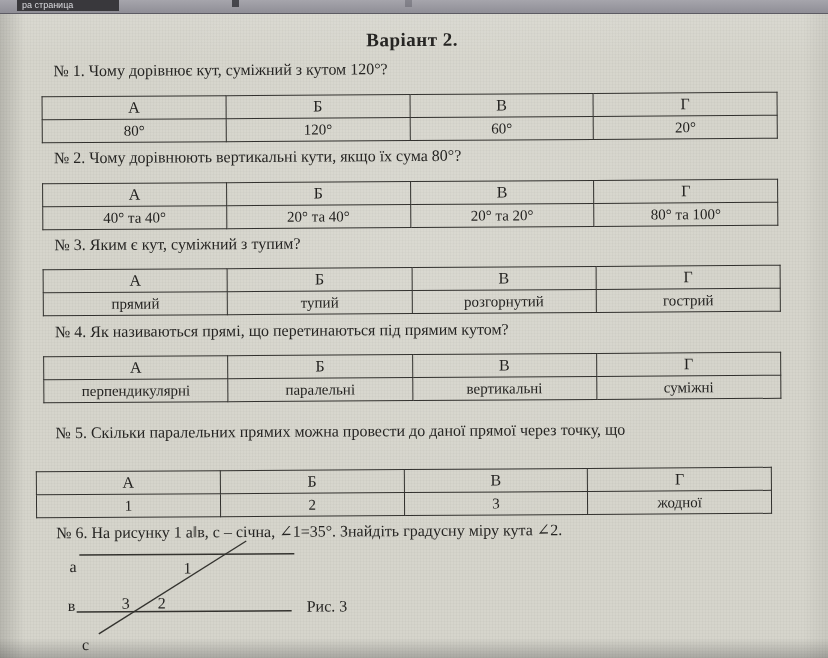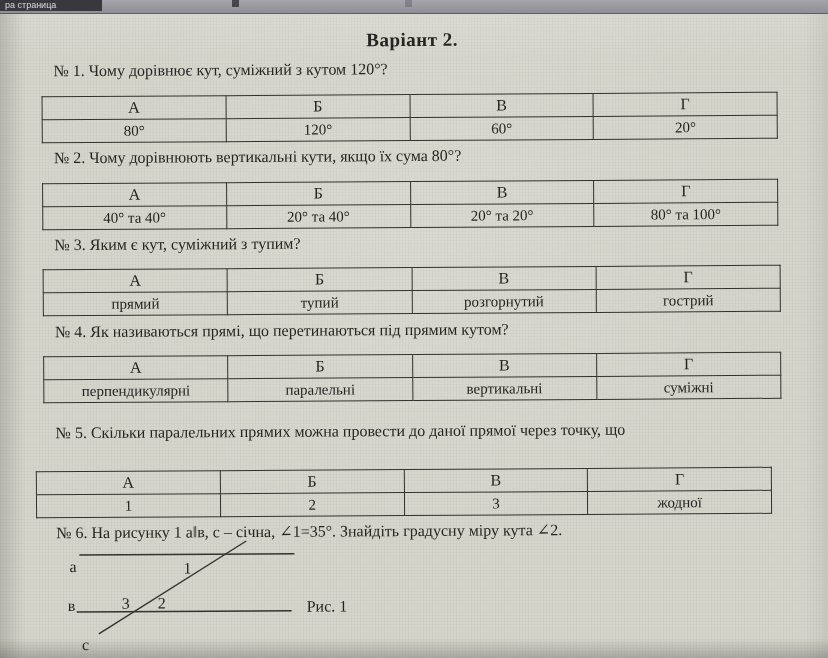--- a/index.html
+++ b/index.html
@@ -15,21 +15,21 @@
       repeating-linear-gradient(90deg, rgba(0,0,0,0.025) 0 1px, rgba(0,0,0,0) 1px 3px),
       repeating-linear-gradient(0deg, rgba(0,0,0,0.02) 0 1px, rgba(0,0,0,0) 1px 3px),
       #d6d5cc;
   }
   .topbar{
     position:absolute;top:0;left:0;right:0;height:13px;
     background:linear-gradient(180deg,#a6a5ac,#8f8e96);
     border-bottom:1px solid #5c5b63;
   }
   .tab{
-    position:absolute;top:0;left:0;width:97px;height:11px;
+    position:absolute;top:0;left:17px;width:97px;height:11px;
     background:#39383c;color:#dcdce0;
     font-family:"Liberation Sans","DejaVu Sans",sans-serif;
     font-size:9px;line-height:10px;padding-left:5px;overflow:hidden;white-space:nowrap;
   }
   .bar-mark{position:absolute;top:0;width:7px;height:7px;background:rgba(40,40,45,0.75);}
   .bar-mark.faint{background:rgba(60,60,70,0.30);}
   .sheet{position:absolute;left:0;top:13px;width:828px;height:645px;transform:rotate(-0.35deg);}
   .title{position:absolute;top:16px;left:0;width:100%;text-align:center;
          font-size:19px;font-weight:bold;letter-spacing:0.5px;}
   .q{position:absolute;left:55px;font-size:16px;white-space:nowrap;}
@@ -156,16 +156,16 @@
       <line x1="18" y1="18" x2="233" y2="18"></line>
       <line x1="15" y1="75" x2="230" y2="75"></line>
       <line x1="37" y1="97" x2="185" y2="5"></line>
       <text x="8" y="35">а</text>
       <text x="122" y="37">1</text>
       <text x="6" y="74">в</text>
       <text x="60" y="72">3</text>
       <text x="96" y="72">2</text>
       <text x="20" y="113">с</text>
     </svg>
-    <div class="fig-caption">Рис. 1</div>
+    <div class="fig-caption">Рис. 3</div>
 
   </div>
 </div>
 
 </body></html>

